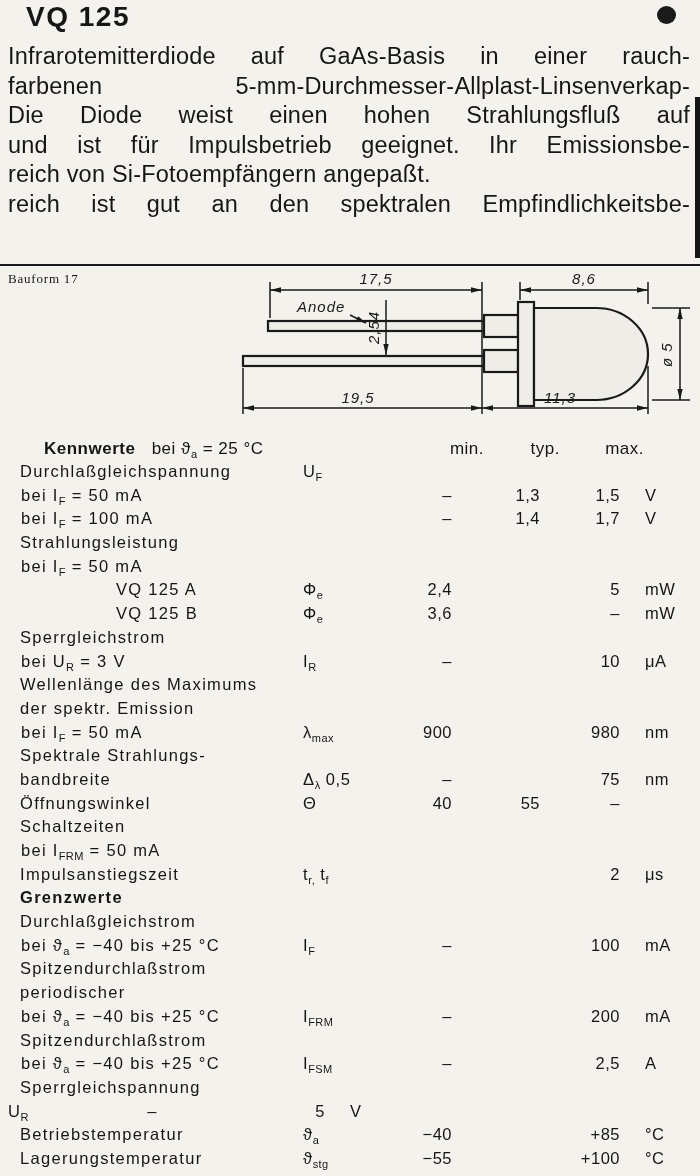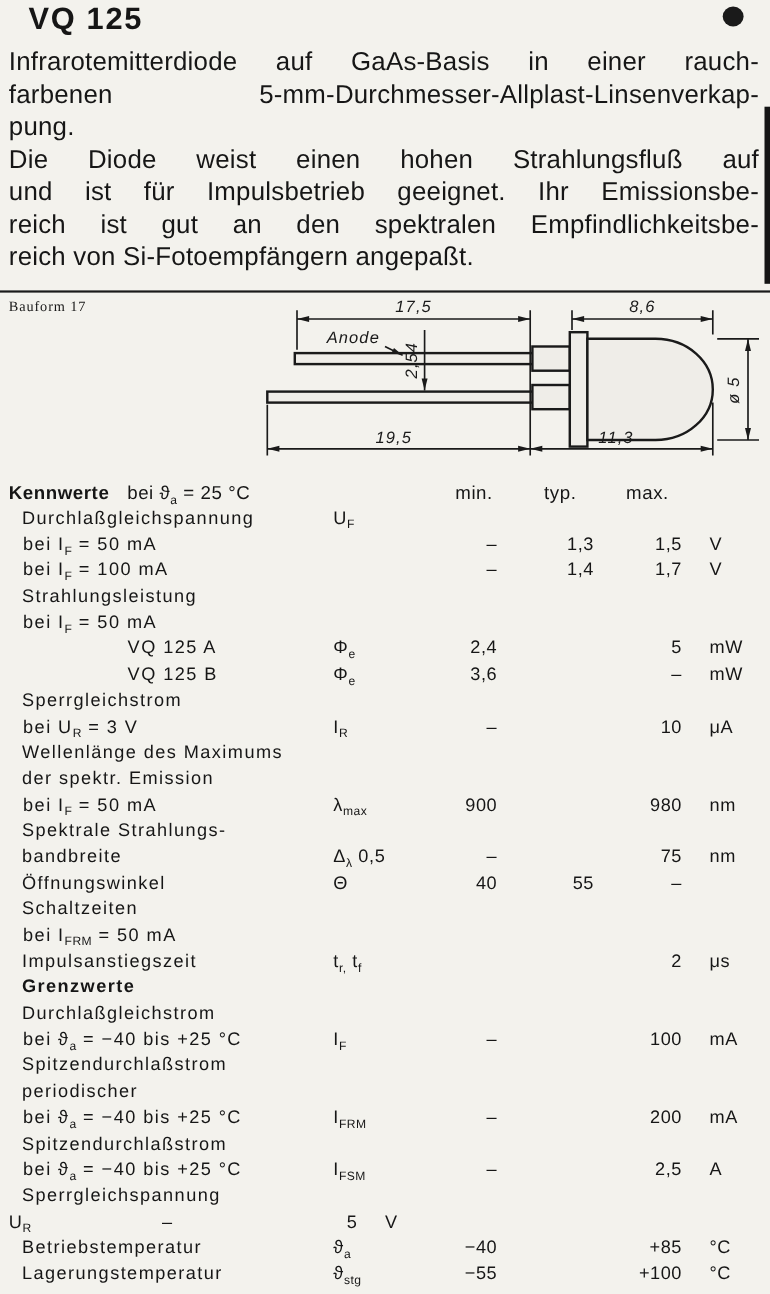--- a/index.html
+++ b/index.html
@@ -9,21 +9,21 @@
   .corner-dot{position:absolute;left:657px;top:6px;width:19px;height:18px;border-radius:50%;background:#1a1a1a;}
   .edge-bar{position:absolute;left:695px;top:97px;width:5px;height:161px;background:#151515;}
   .intro{position:absolute;left:8px;top:42px;width:682px;font-size:23.5px;line-height:29.5px;letter-spacing:0.2px;}
   .intro .line{text-align:justify;text-align-last:justify;}
   .intro .line.last{text-align-last:left;}
   .rule{position:absolute;left:0;top:264px;width:700px;height:2px;background:#1a1a1a;}
   .bauform{position:absolute;left:8px;top:271px;font-size:13px;letter-spacing:0.8px;font-family:Liberation Serif, serif;}
   .drawing{position:absolute;left:0;top:266px;width:700px;height:178px;}
   .dim{font:italic 15px "Liberation Sans",sans-serif;fill:#1a1a1a;letter-spacing:1px;}
   .spec{position:absolute;left:0;top:437px;width:700px;font-size:16.5px;letter-spacing:0.5px;}
-  .t-head{display:flex;height:23px;line-height:23px;font-size:17px;white-space:nowrap;}
+  .t-head{display:flex;height:23px;line-height:23px;font-size:17px;white-space:nowrap;padding-left:36px;}
   .h-label{width:380px;padding-left:8px;}
   .b{font-weight:700;}
   .cond{margin-left:11px;}
   .t-row{display:flex;height:23.7px;line-height:23.7px;white-space:nowrap;}
   .c-label{width:295px;letter-spacing:1.3px;}
   .ind0{padding-left:20px;}
   .ind1{padding-left:21px;}
   .ind2{padding-left:116px;}
   .c-sym{width:85px;padding-left:8px;letter-spacing:0.6px;}
   .c-min{width:78px;text-align:right;padding-right:6px;}
@@ -40,27 +40,26 @@
 
 <div class="page">
   <div class="title">VQ 125</div>
   <div class="corner-dot"></div>
   <div class="edge-bar"></div>
 
   <div class="intro">
     <div>
         <div class="line">Infrarotemitterdiode auf GaAs-Basis in einer rauch-</div>
         <div class="line">farbenen 5-mm-Durchmesser-Allplast-Linsenverkap-</div>
-        <div class="line last">pung.</div>
       </div>
     <div>
         <div class="line">Die Diode weist einen hohen Strahlungsfluß auf</div>
         <div class="line">und ist für Impulsbetrieb geeignet. Ihr Emissionsbe-</div>
+        <div class="line last">reich von Si-Fotoempfängern angepaßt.</div>
         <div class="line">reich ist gut an den spektralen Empfindlichkeitsbe-</div>
-        <div class="line last">reich von Si-Fotoempfängern angepaßt.</div>
       </div>
   </div>
 
   <div class="rule"></div>
   <div class="bauform">Bauform 17</div>
 
   <div class="drawing">
     <svg width="700" height="178" viewBox="0 0 700 178">
       <g stroke="#1a1a1a" stroke-width="2.2" fill="#efede8">
         <rect x="268" y="55" width="250" height="10"></rect>

